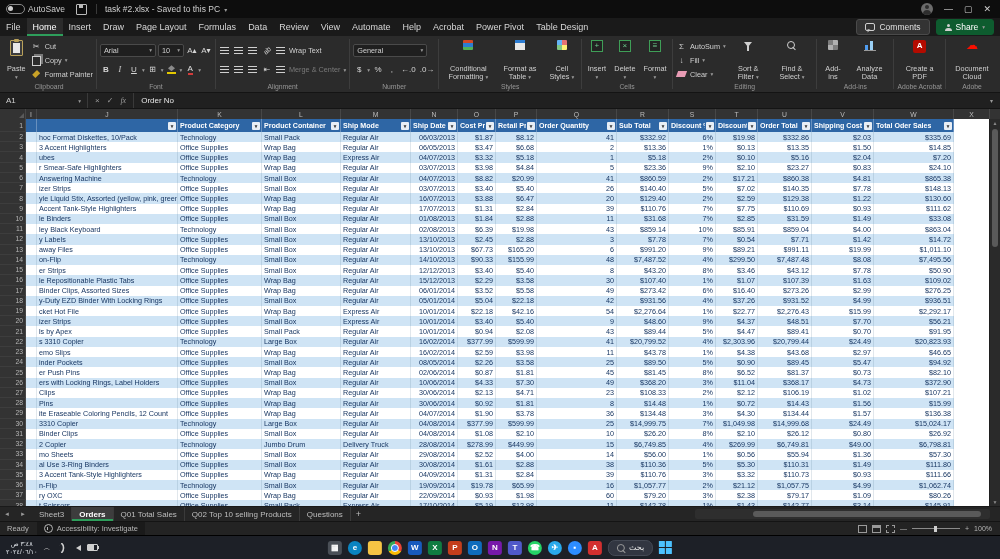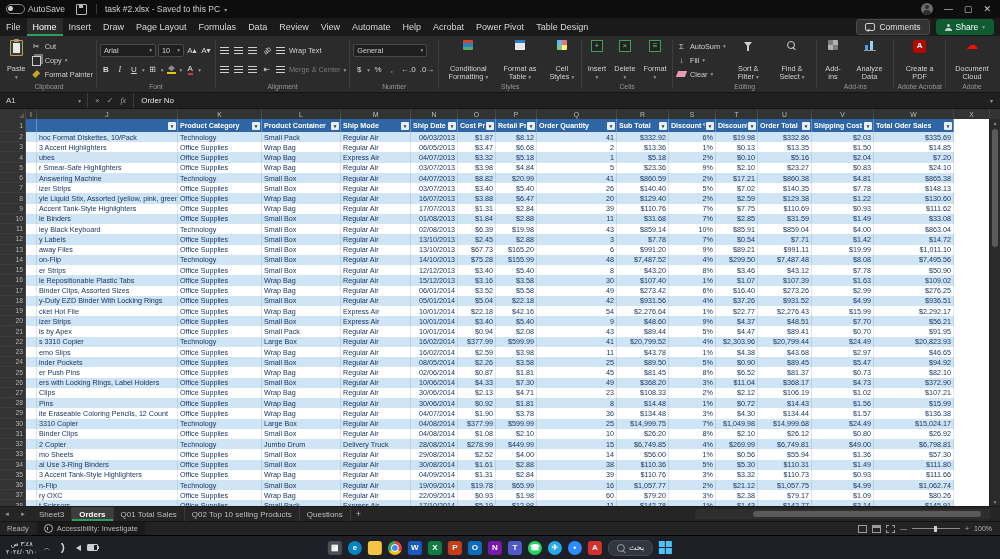--- a/index.html
+++ b/index.html
@@ -798,21 +798,21 @@
           <div class="gcell dc xcol" style="width: 36px;"></div>
         </div>
         <div class="grow b">
           <div class="gcell rn" style="width: 26px;">14</div>
           <div class="gcell dc" style="width: 11px;"></div>
           <div class="gcell dc" style="width: 141px;">on-Flip</div>
           <div class="gcell dc" style="width: 84px;">Technology</div>
           <div class="gcell dc" style="width: 79px;">Small Box</div>
           <div class="gcell dc" style="width: 70px;">Regular Air</div>
           <div class="gcell dc ar" style="width: 47px;">14/10/2013</div>
-          <div class="gcell dc ar" style="width: 38px;">$75.28</div>
+          <div class="gcell dc ar" style="width: 38px;">$90.33</div>
           <div class="gcell dc ar" style="width: 41px;">$155.99</div>
           <div class="gcell dc ar" style="width: 80px;">48</div>
           <div class="gcell dc ar" style="width: 52px;">$7,487.52</div>
           <div class="gcell dc ar" style="width: 47px;">4%</div>
           <div class="gcell dc ar" style="width: 42px;">$299.50</div>
           <div class="gcell dc ar" style="width: 54px;">$7,487.48</div>
           <div class="gcell dc ar" style="width: 62px;">$8.08</div>
           <div class="gcell dc ar" style="width: 80px;">$7,495.56</div>
           <div class="gcell dc xcol" style="width: 36px;"></div>
         </div>
@@ -836,21 +836,21 @@
           <div class="gcell dc xcol" style="width: 36px;"></div>
         </div>
         <div class="grow b">
           <div class="gcell rn" style="width: 26px;">16</div>
           <div class="gcell dc" style="width: 11px;"></div>
           <div class="gcell dc" style="width: 141px;">le Repositionable Plastic Tabs</div>
           <div class="gcell dc" style="width: 84px;">Office Supplies</div>
           <div class="gcell dc" style="width: 79px;">Wrap Bag</div>
           <div class="gcell dc" style="width: 70px;">Regular Air</div>
           <div class="gcell dc ar" style="width: 47px;">15/12/2013</div>
-          <div class="gcell dc ar" style="width: 38px;">$3.16</div>
+          <div class="gcell dc ar" style="width: 38px;">$2.29</div>
           <div class="gcell dc ar" style="width: 41px;">$3.58</div>
           <div class="gcell dc ar" style="width: 80px;">30</div>
           <div class="gcell dc ar" style="width: 52px;">$107.40</div>
           <div class="gcell dc ar" style="width: 47px;">1%</div>
           <div class="gcell dc ar" style="width: 42px;">$1.07</div>
           <div class="gcell dc ar" style="width: 54px;">$107.39</div>
           <div class="gcell dc ar" style="width: 62px;">$1.63</div>
           <div class="gcell dc ar" style="width: 80px;">$109.02</div>
           <div class="gcell dc xcol" style="width: 36px;"></div>
         </div>

